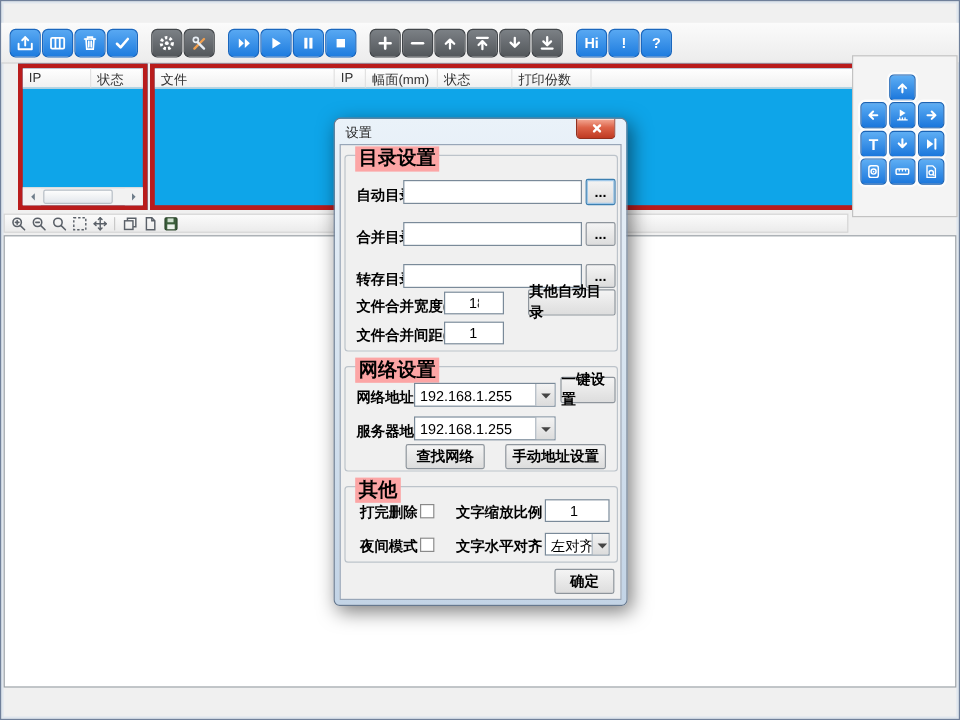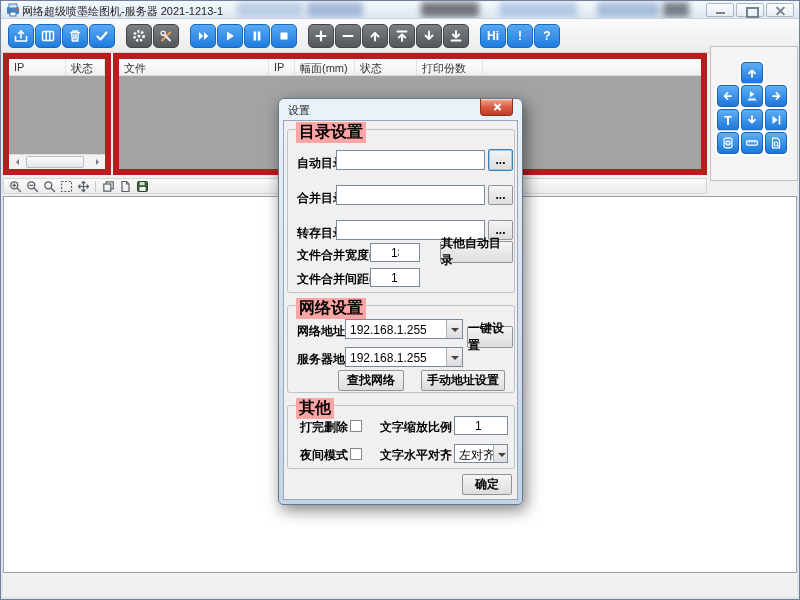--- a/index.html
+++ b/index.html
@@ -24,21 +24,21 @@
   .toolbar { position:absolute; top:18px; left:0; right:0; height:34px;
              background:linear-gradient(#fbfbfb,#ececec); border-bottom:1px solid #d2d2d2;
              display:flex; align-items:center; padding-left:7px; gap:1px; }
   .tb { width:26px; height:24px; border-radius:5px; display:flex; align-items:center; justify-content:center;
         flex:0 0 auto; color:#fff; font-weight:bold; font-size:12px; }
   .tb.blue { background:linear-gradient(#58a8f2,#1e7cdf); border:1px solid #1a67be; }
   .tb.dark { background:linear-gradient(#7b8085,#53575b); border:1px solid #42464a; }
   .tbgap { width:9px; flex:0 0 auto; }
 
   
-  .panel { position:absolute; background:#a3a3a3; border:6px solid #b91c1c; }
+  .panel { position:absolute; background:#0ea5e9; border:4px solid #b91c1c;margin-left:12px; }
   .hdr { display:flex; height:17px; background:linear-gradient(#ffffff,#f0f0f0);
          border-bottom:1px solid #dadada; font-size:11px; color:#333; }
   .hcell { padding:2px 0 0 5px; border-right:1px solid #e2e2e2; overflow:hidden; white-space:nowrap; }
   .hscroll { position:absolute; left:0; right:0; bottom:0; height:15px; background:#f2f2f2;
              border-top:1px solid #dcdcdc; display:flex; align-items:center; }
   .sbtn { width:15px; height:14px; background:#f2f2f2; position:relative; }
   .sbtn::after { content:""; position:absolute; top:4px; border:3.5px solid transparent; }
   .sbtn.left::after  { left:4px; border-right-color:#6f7d8a; }
   .sbtn.right::after { left:6px; border-left-color:#6f7d8a; }
   .sthumb { width:58px; height:12px; margin-left:2px; border:1px solid #b7bec6; border-radius:2px;
@@ -96,40 +96,20 @@
   .combo .ctext { flex:1; font-size:12px; padding:3px 0 0 4px; overflow:hidden; white-space:nowrap; }
   .combo .cbtn { width:16px; border-left:1px solid #aab4bd; background:linear-gradient(#f3f3f3,#dcdcdc); position:relative; }
   .combo .cbtn::after { content:""; position:absolute; left:4px; top:8px; border:4px solid transparent; border-top-color:#444; }
   .checkbox { position:absolute; width:12px; height:12px; background:#fff; border:1px solid #8a8a8a; }
 </style>
 </head>
 <body>
 
 <div id="window">
 
-  <div class="titlebar">
-    <div class="blob" style="left:236px;width:66px;background:#9db8dd"></div>
-    <div class="blob" style="left:306px;width:56px;background:#7795c6"></div>
-    <div class="blob" style="left:420px;width:58px;background:#23232c"></div>
-    <div class="blob" style="left:498px;width:78px;background:#8fb0d8"></div>
-    <div class="blob" style="left:596px;width:62px;background:#7b9cc9"></div>
-    <div class="blob" style="left:662px;width:26px;background:#2c3440"></div>
-    <svg style="position:absolute;left:5px;top:2px;z-index:2" width="14" height="14" viewBox="0 0 14 14">
-      <rect x="1" y="4" width="12" height="7" rx="1" fill="#4a80c4"></rect>
-      <rect x="3" y="1" width="8" height="4" fill="#d8e4f0" stroke="#4a80c4"></rect>
-      <rect x="4" y="9" width="6" height="4" fill="#fff" stroke="#3a6aa8"></rect>
-      <circle cx="11" cy="6" r="1" fill="#e05a3a"></circle>
-    </svg>
-    <span class="app-title">网络超级喷墨绘图机-服务器 2021-1213-1</span>
-    <div class="caption">
-      <div class="cap cap-min"></div>
-      <div class="cap cap-max"></div>
-      <div class="cap cap-close"></div>
-    </div>
-  </div>
 
   <div class="toolbar">
     <div class="tb blue">
       <svg width="16" height="16" viewBox="0 0 16 16" fill="none" stroke="#fff" stroke-width="1.6" stroke-linecap="round" stroke-linejoin="round">
           <path d="M2.5 8.5v4.5h11V8.5"></path>
           <path d="M5.5 5.5 8 3l2.5 2.5"></path>
           <path d="M8 3v7"></path>
         </svg>
     </div>
     <div class="tb blue">
@@ -389,21 +369,21 @@
         <input class="tbox" style="left: 82px; top: 138px; width: 50px; height: 19px;" value="1">
       </div>
 
       <div class="group" style="left:3px;top:184px;width:228px;height:88px">
         <span class="glabel">网络设置</span>
         <span class="lbl" style="left:9px;top:17px">网络地址:</span>
         <div class="combo" style="left:57px;top:13px;width:118px">
           <span class="ctext">192.168.1.255</span>
           <span class="cbtn"></span>
         </div>
-        <div class="btn" style="left:179px;top:20px;width:46px;height:22px">一键设置</div>
+        <div class="btn" style="left:179px;top:8px;width:46px;height:22px">一键设置</div>
 
         <span class="lbl" style="left:9px;top:45px">服务器地址:</span>
         <div class="combo" style="left:57px;top:41px;width:118px">
           <span class="ctext">192.168.1.255</span>
           <span class="cbtn"></span>
         </div>
 
         <div class="btn" style="left:50px;top:64px;width:66px;height:21px">查找网络</div>
         <div class="btn" style="left:133px;top:64px;width:84px;height:21px">手动地址设置</div>
       </div>

